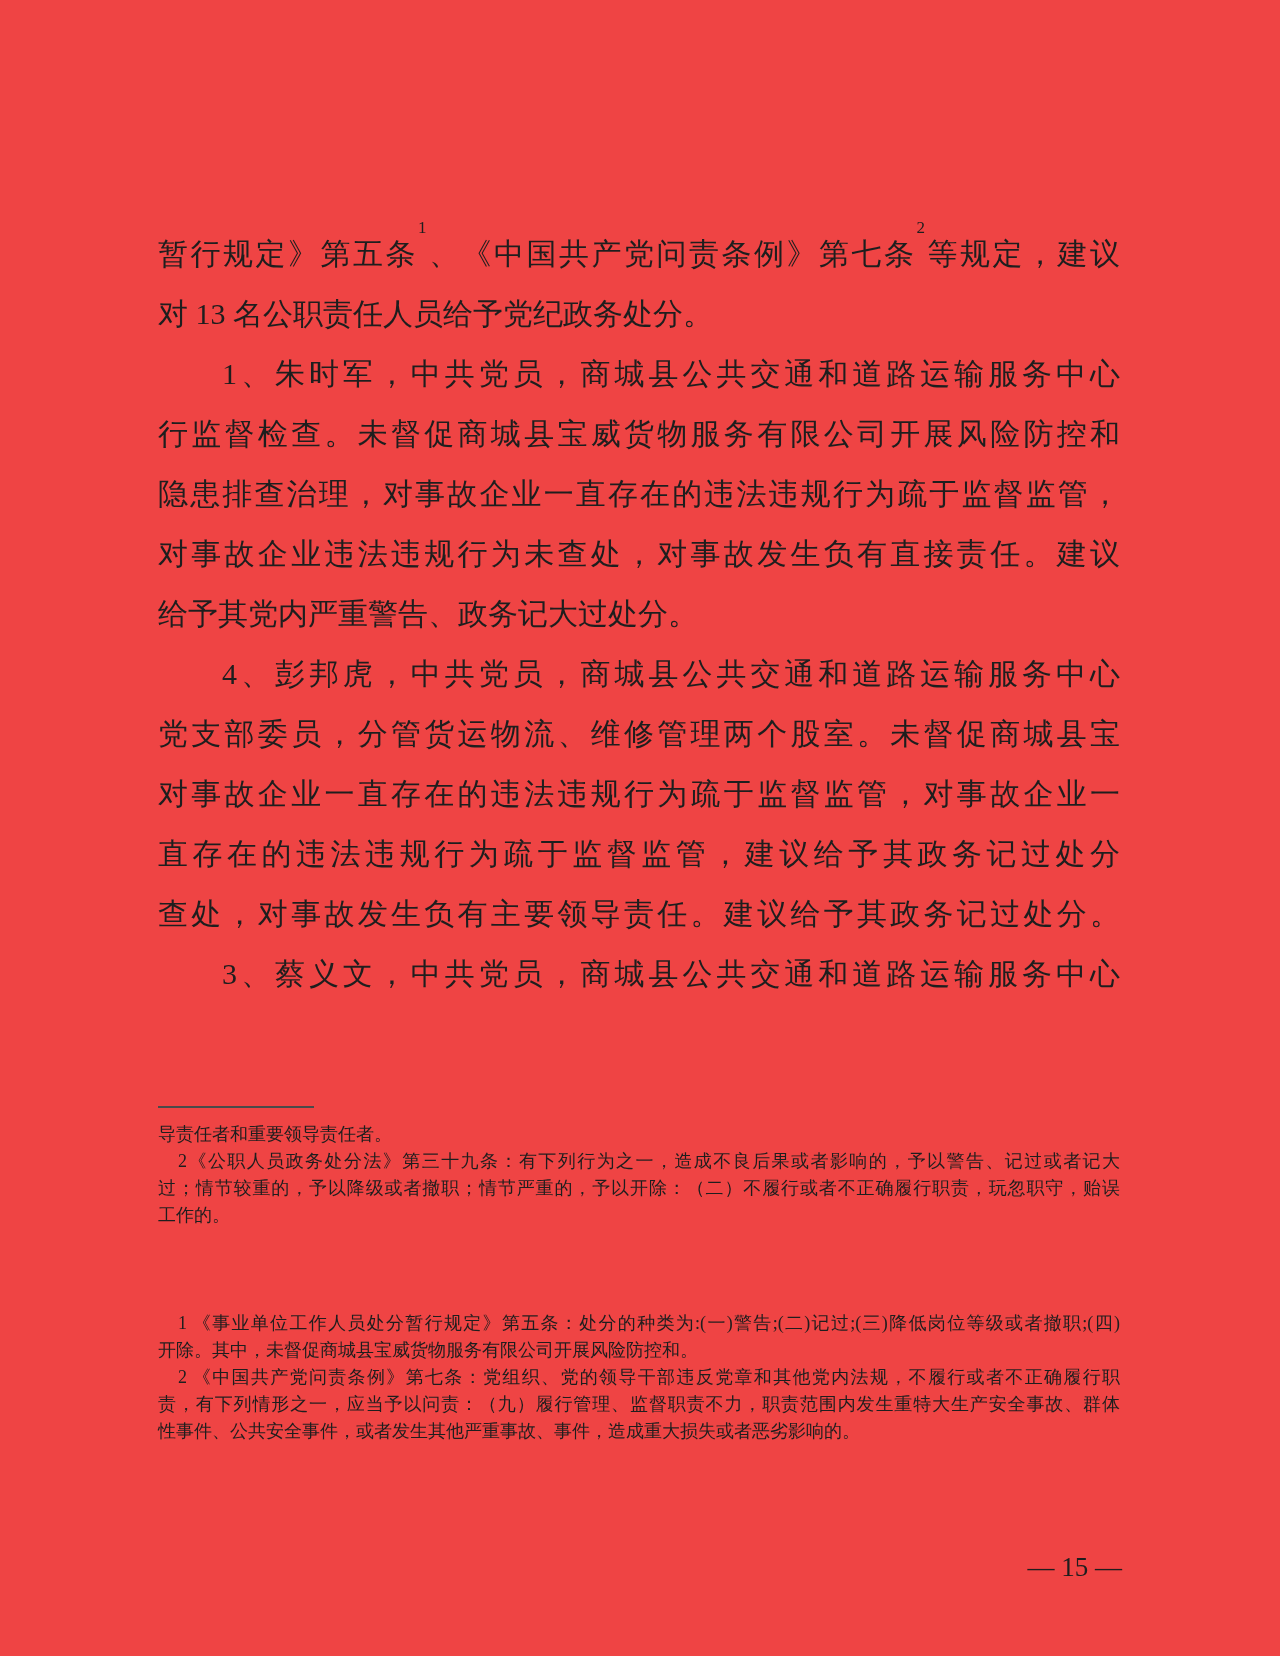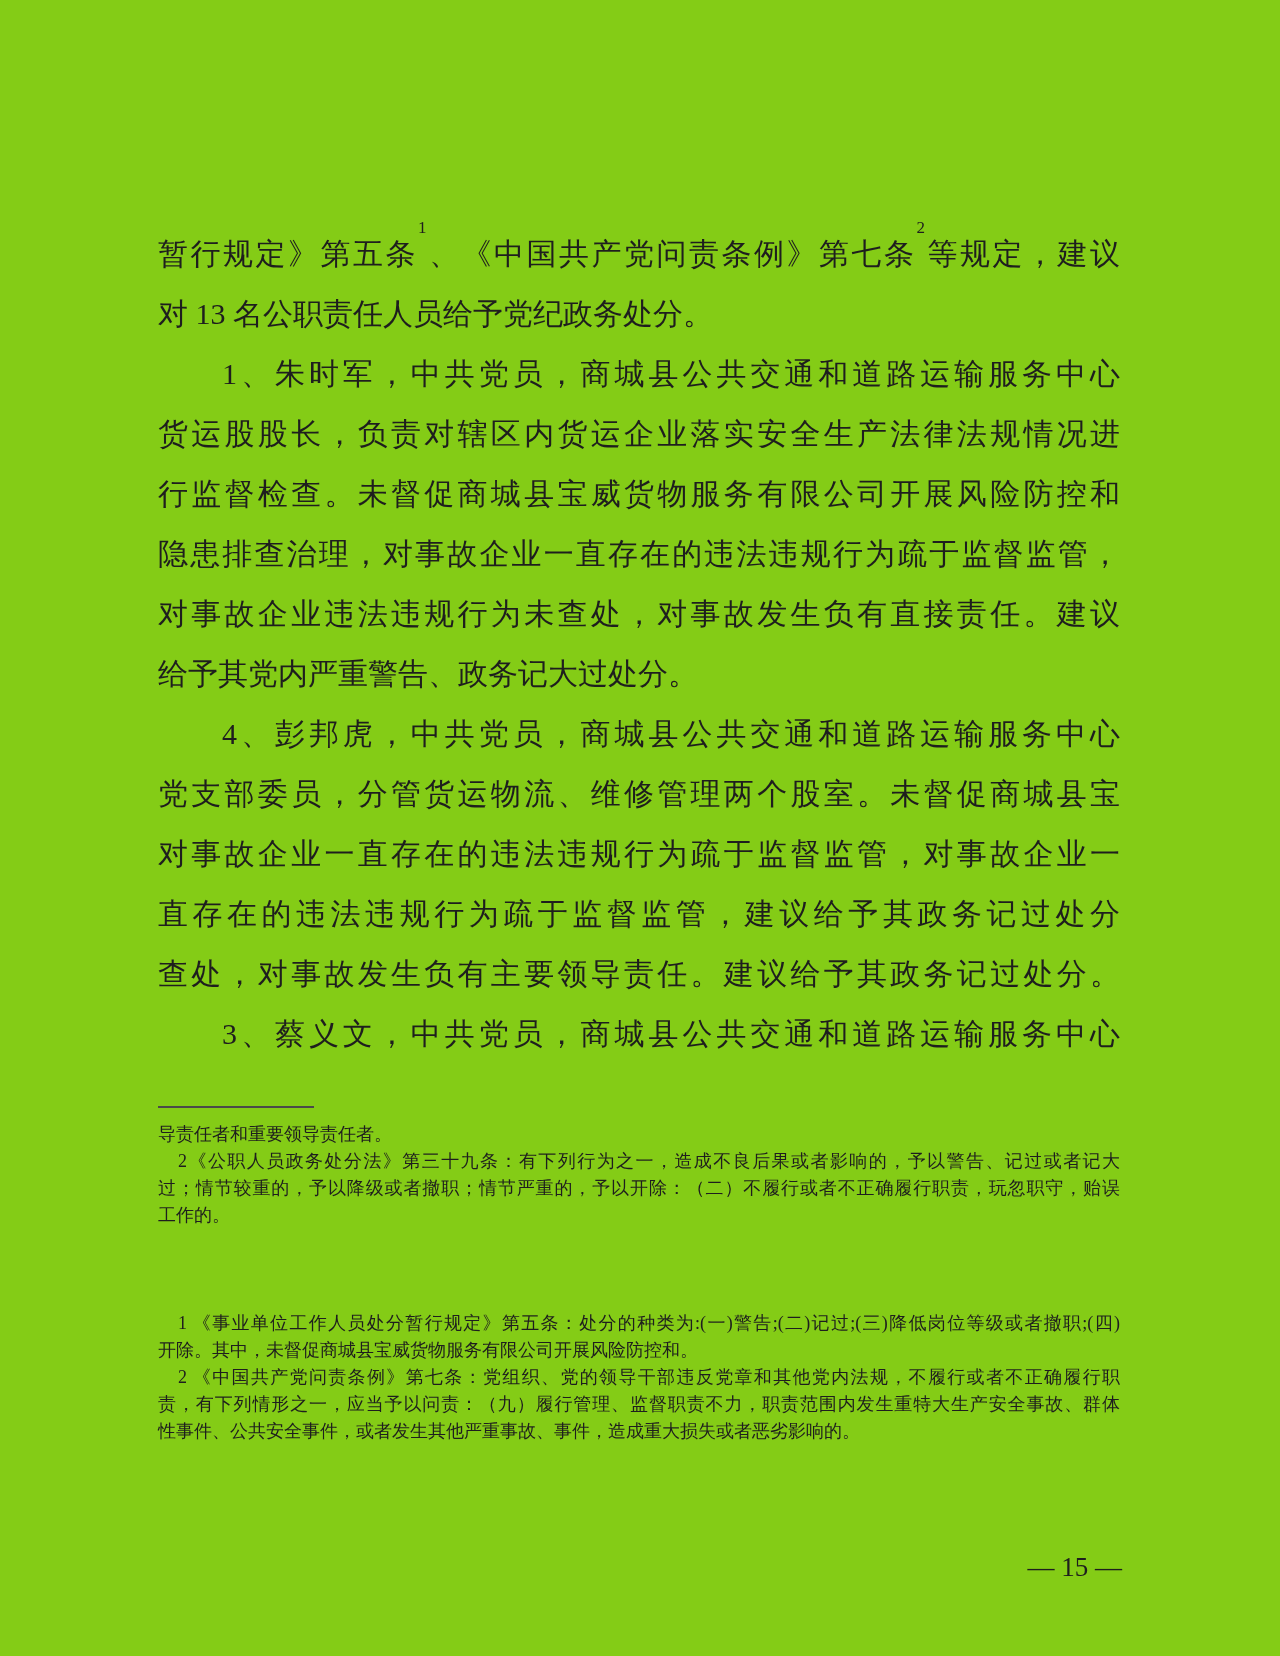--- a/index.html
+++ b/index.html
@@ -1,21 +1,21 @@
 <!DOCTYPE html>
 <html><head>
 <meta charset="utf-8">
 <style>
   * { margin:0; padding:0; box-sizing:border-box; }
   html, body { background:#ffffff; }
   .page {
     position:relative;
     width:1280px;
     height:1656px;
-    background:#84cc16;
+    background:#ef4444;
     font-family:"Liberation Serif","DejaVu Serif",serif;
     color:#1e1e1e;
     overflow:hidden;
     text-decoration:underline;
   }
   .body-text {
     position:absolute;
     left:158px;
     top:224px;
     width:962px;
@@ -64,21 +64,20 @@
 <body>
 
 <div class="page">
 
   <div class="body-text">
 
     <div class="line j"><span>暂行规定》第五条</span><sup class="fnref">1</sup><span>、《中国共产党问责条例》第七条</span><sup class="fnref">2</sup><span>等规定，建议</span></div>
     <div class="line">对 13 名公职责任人员给予党纪政务处分。</div>
 
     <div class="line j indent">1、朱时军，中共党员，商城县公共交通和道路运输服务中心</div>
-    <div class="line j">货运股股长，负责对辖区内货运企业落实安全生产法律法规情况进</div>
     <div class="line j">行监督检查。未督促商城县宝威货物服务有限公司开展风险防控和</div>
     <div class="line j">隐患排查治理，对事故企业一直存在的违法违规行为疏于监督监管，</div>
     <div class="line j">对事故企业违法违规行为未查处，对事故发生负有直接责任。建议</div>
     <div class="line">给予其党内严重警告、政务记大过处分。</div>
 
     <div class="line j indent">4、彭邦虎，中共党员，商城县公共交通和道路运输服务中心</div>
     <div class="line j">党支部委员，分管货运物流、维修管理两个股室。未督促商城县宝</div>
     <div class="line j">对事故企业一直存在的违法违规行为疏于监督监管，对事故企业一</div>
     <div class="line j">直存在的违法违规行为疏于监督监管，建议给予其政务记过处分</div>
     <div class="line j">查处，对事故发生负有主要领导责任。建议给予其政务记过处分。</div>

